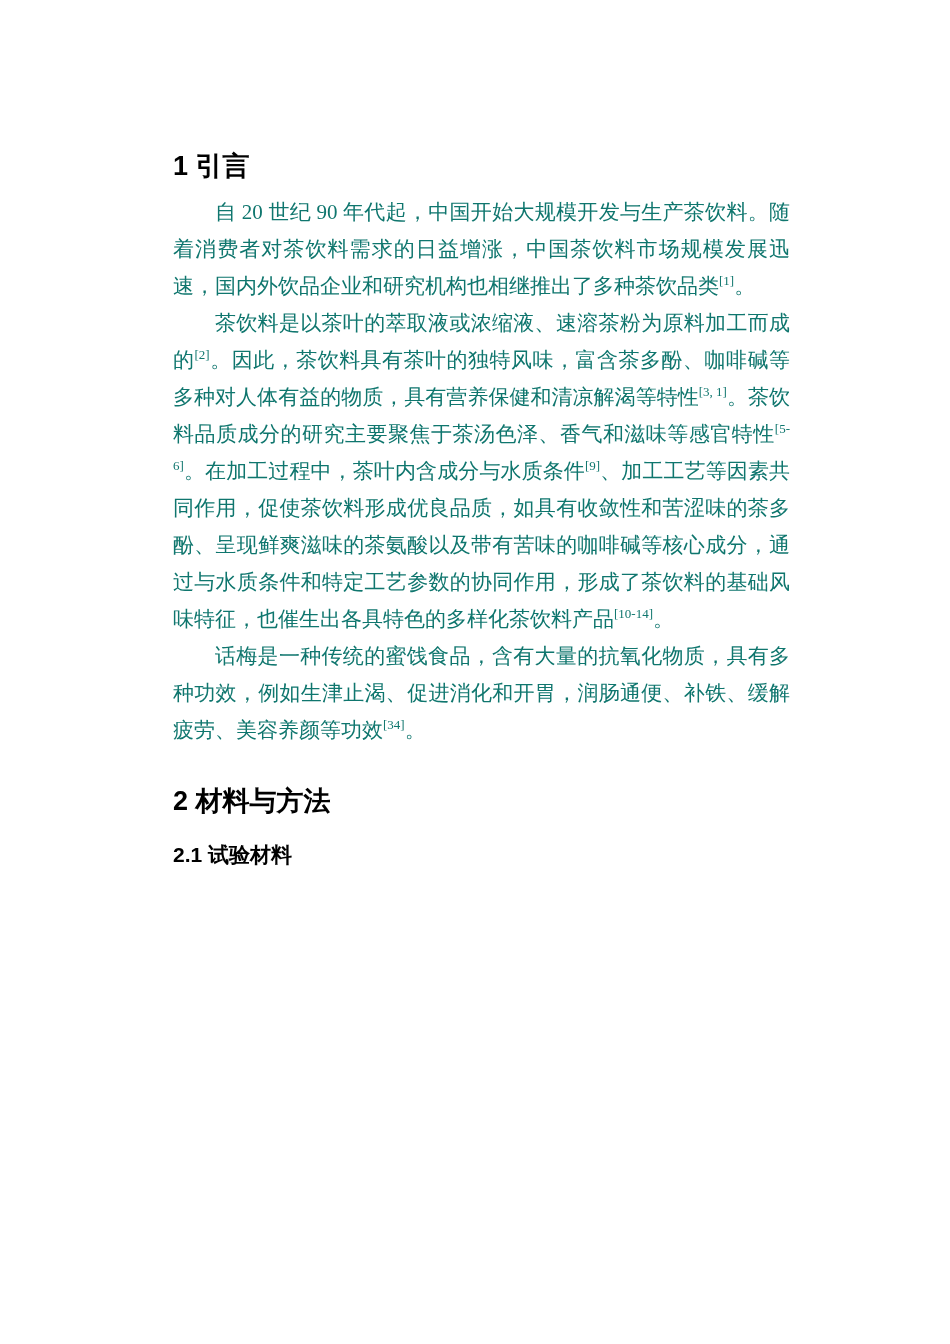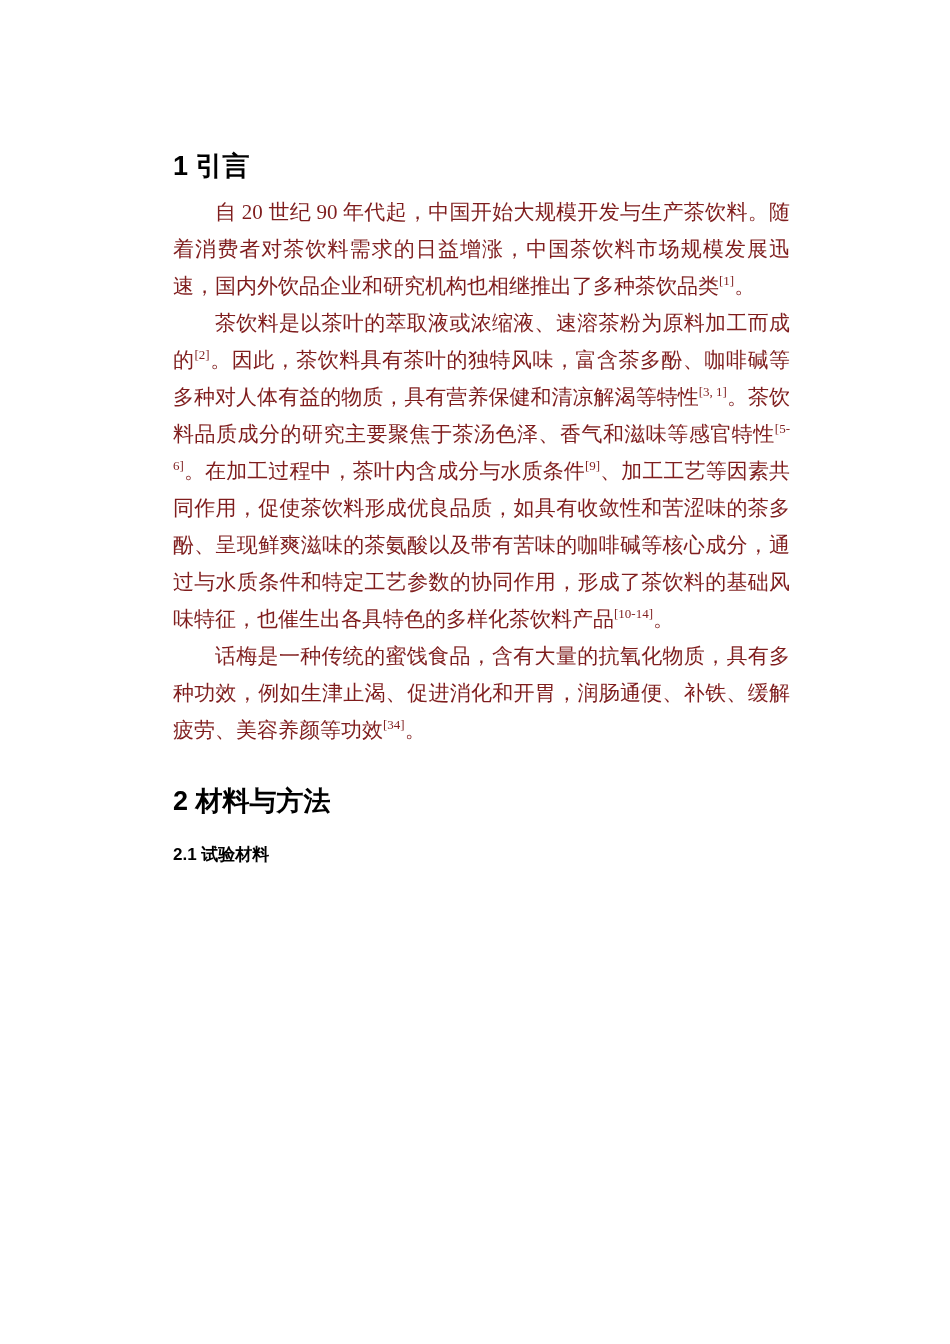--- a/index.html
+++ b/index.html
@@ -26,33 +26,33 @@
     margin: 0 0 8px 0;
     color: #000000;
   }
   .doc-h1.spaced {
     margin-top: 32px;
     margin-bottom: 6px;
   }
   .doc-h2 {
     font-family: "Liberation Sans", "DejaVu Sans", sans-serif;
     font-weight: bold;
-    font-size: 17px;
+    font-size: 21px;
     line-height: 32px;
     margin: 18px 0 12px 0;
     color: #000000;
   }
   .para {
     font-family: "Liberation Serif", "DejaVu Serif", serif;
     font-size: 21px;
     line-height: 37px;
     text-align: justify;
     text-indent: 2em;
     margin: 0;
-    color: #7f1d1d;
+    color: #0f766e;
     word-break: break-all;
   }
   .para sup {
     font-size: 13px;
     line-height: 0;
     vertical-align: super;
     letter-spacing: 0;
   }
 </style>
 </head>

